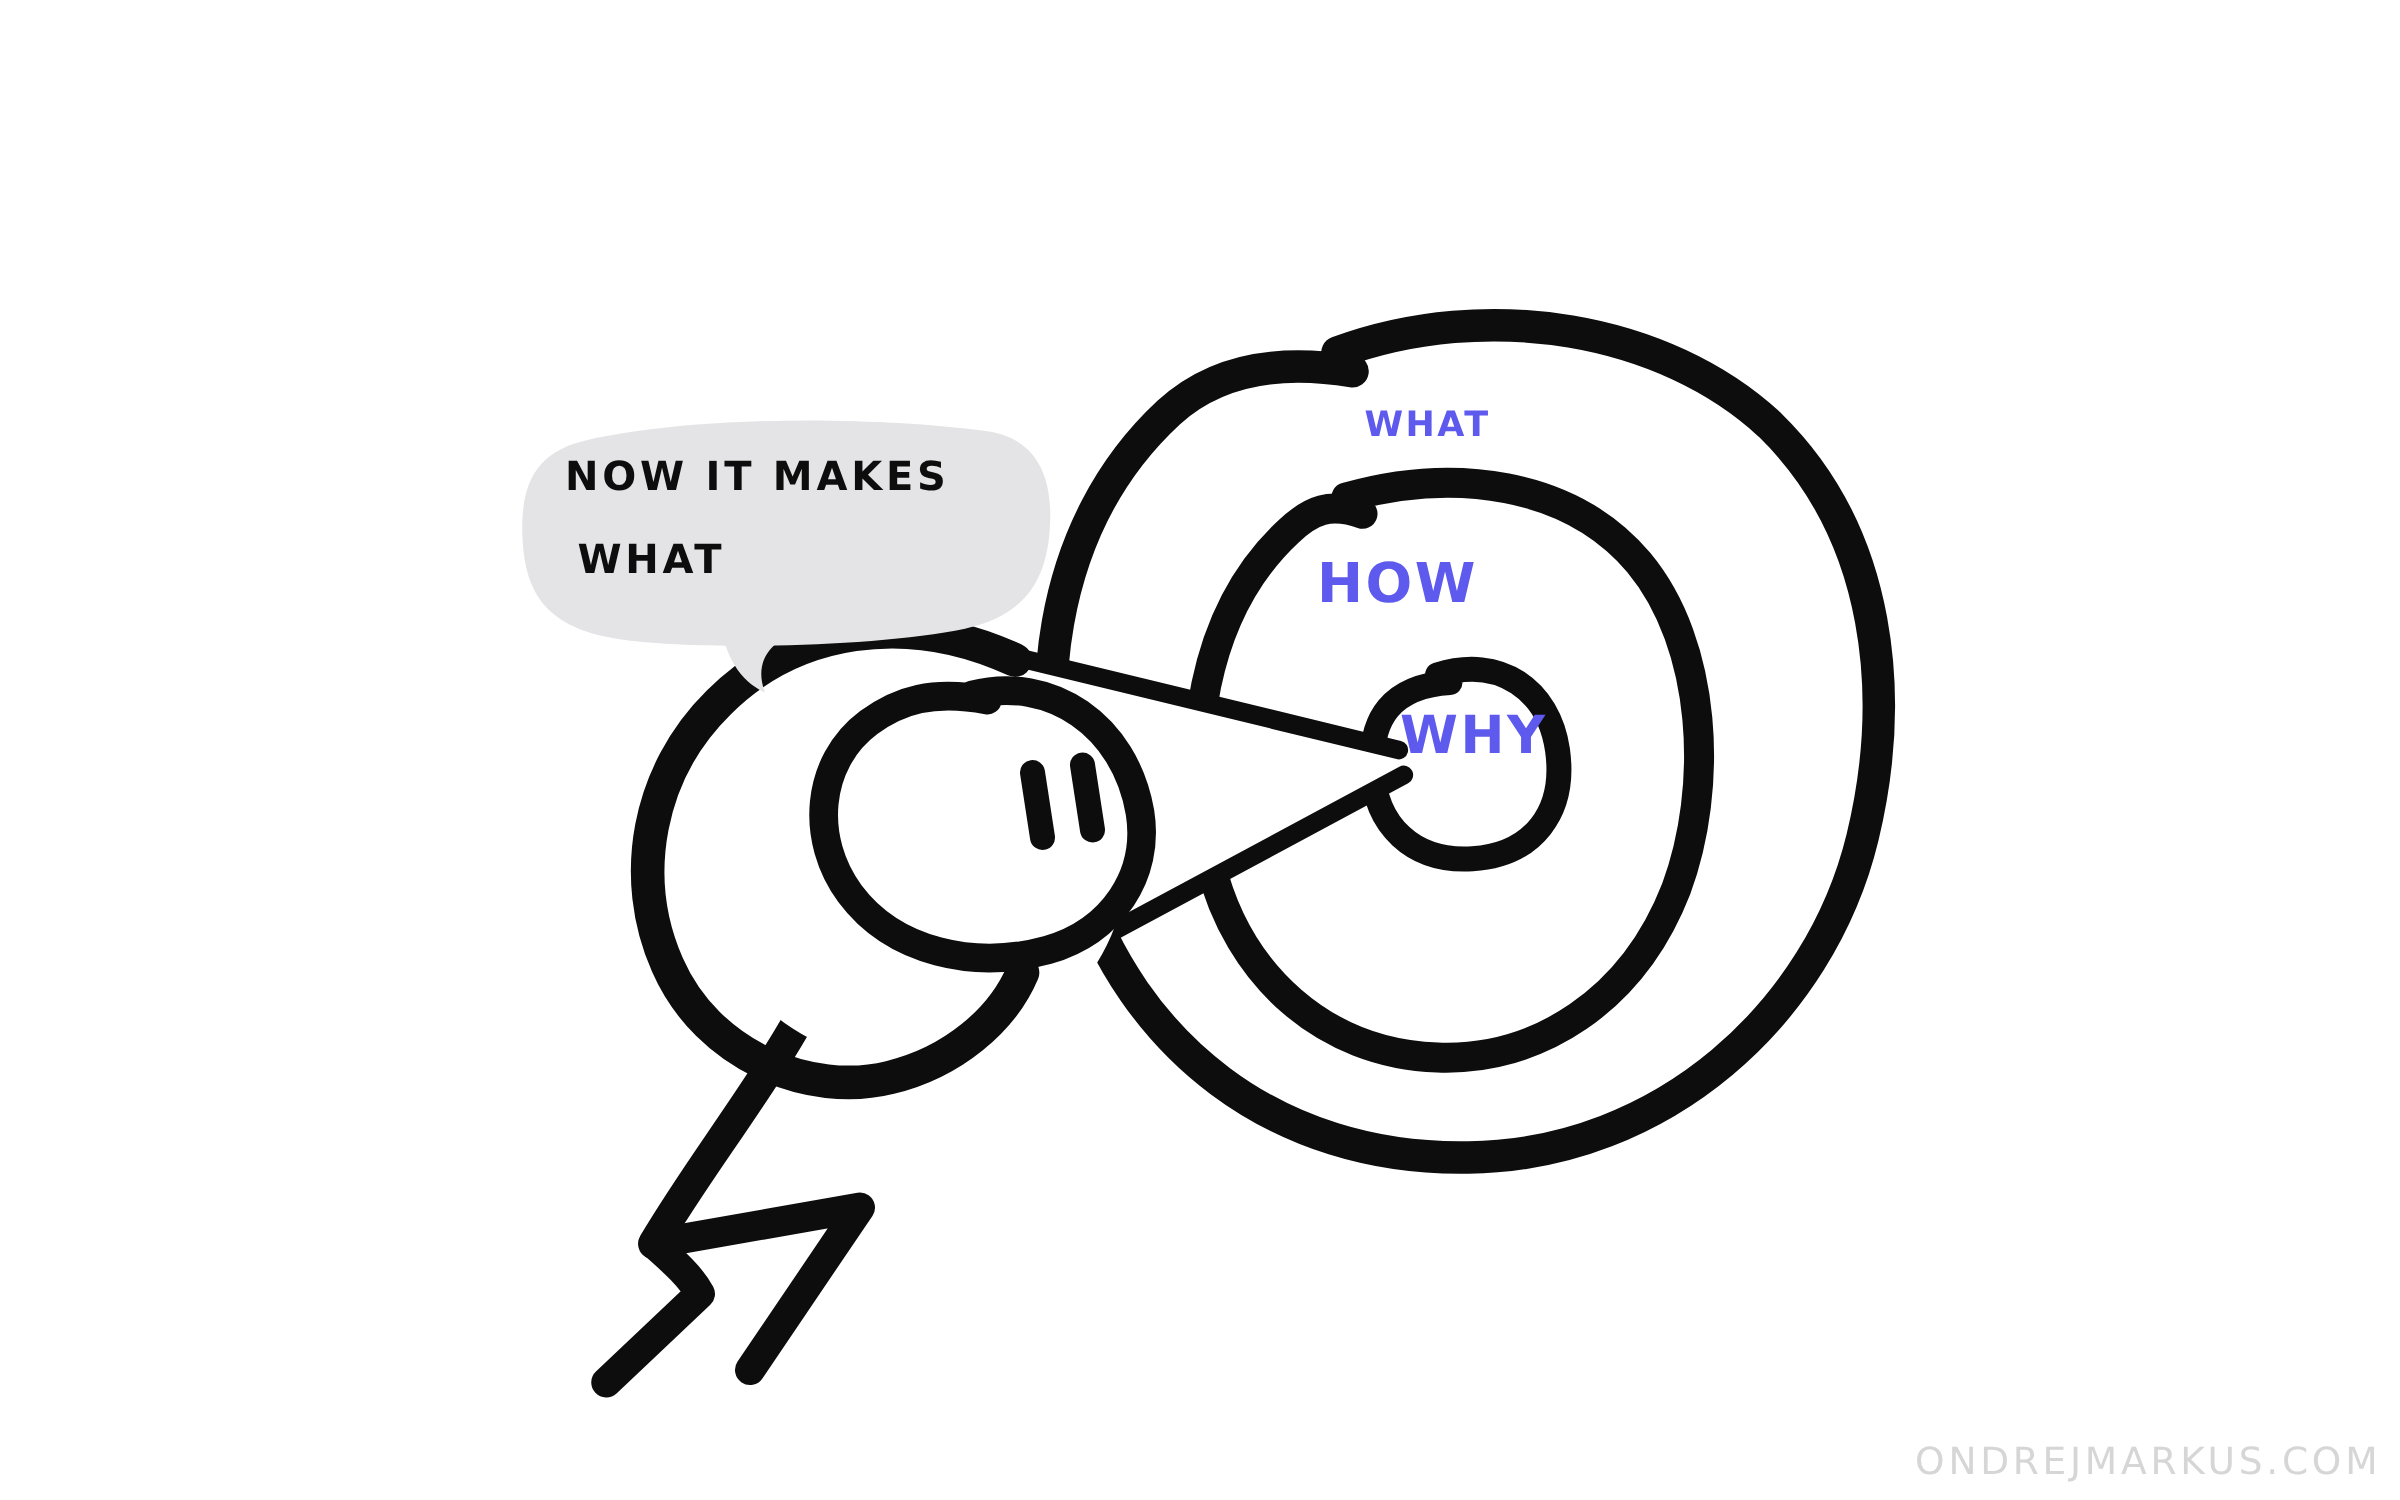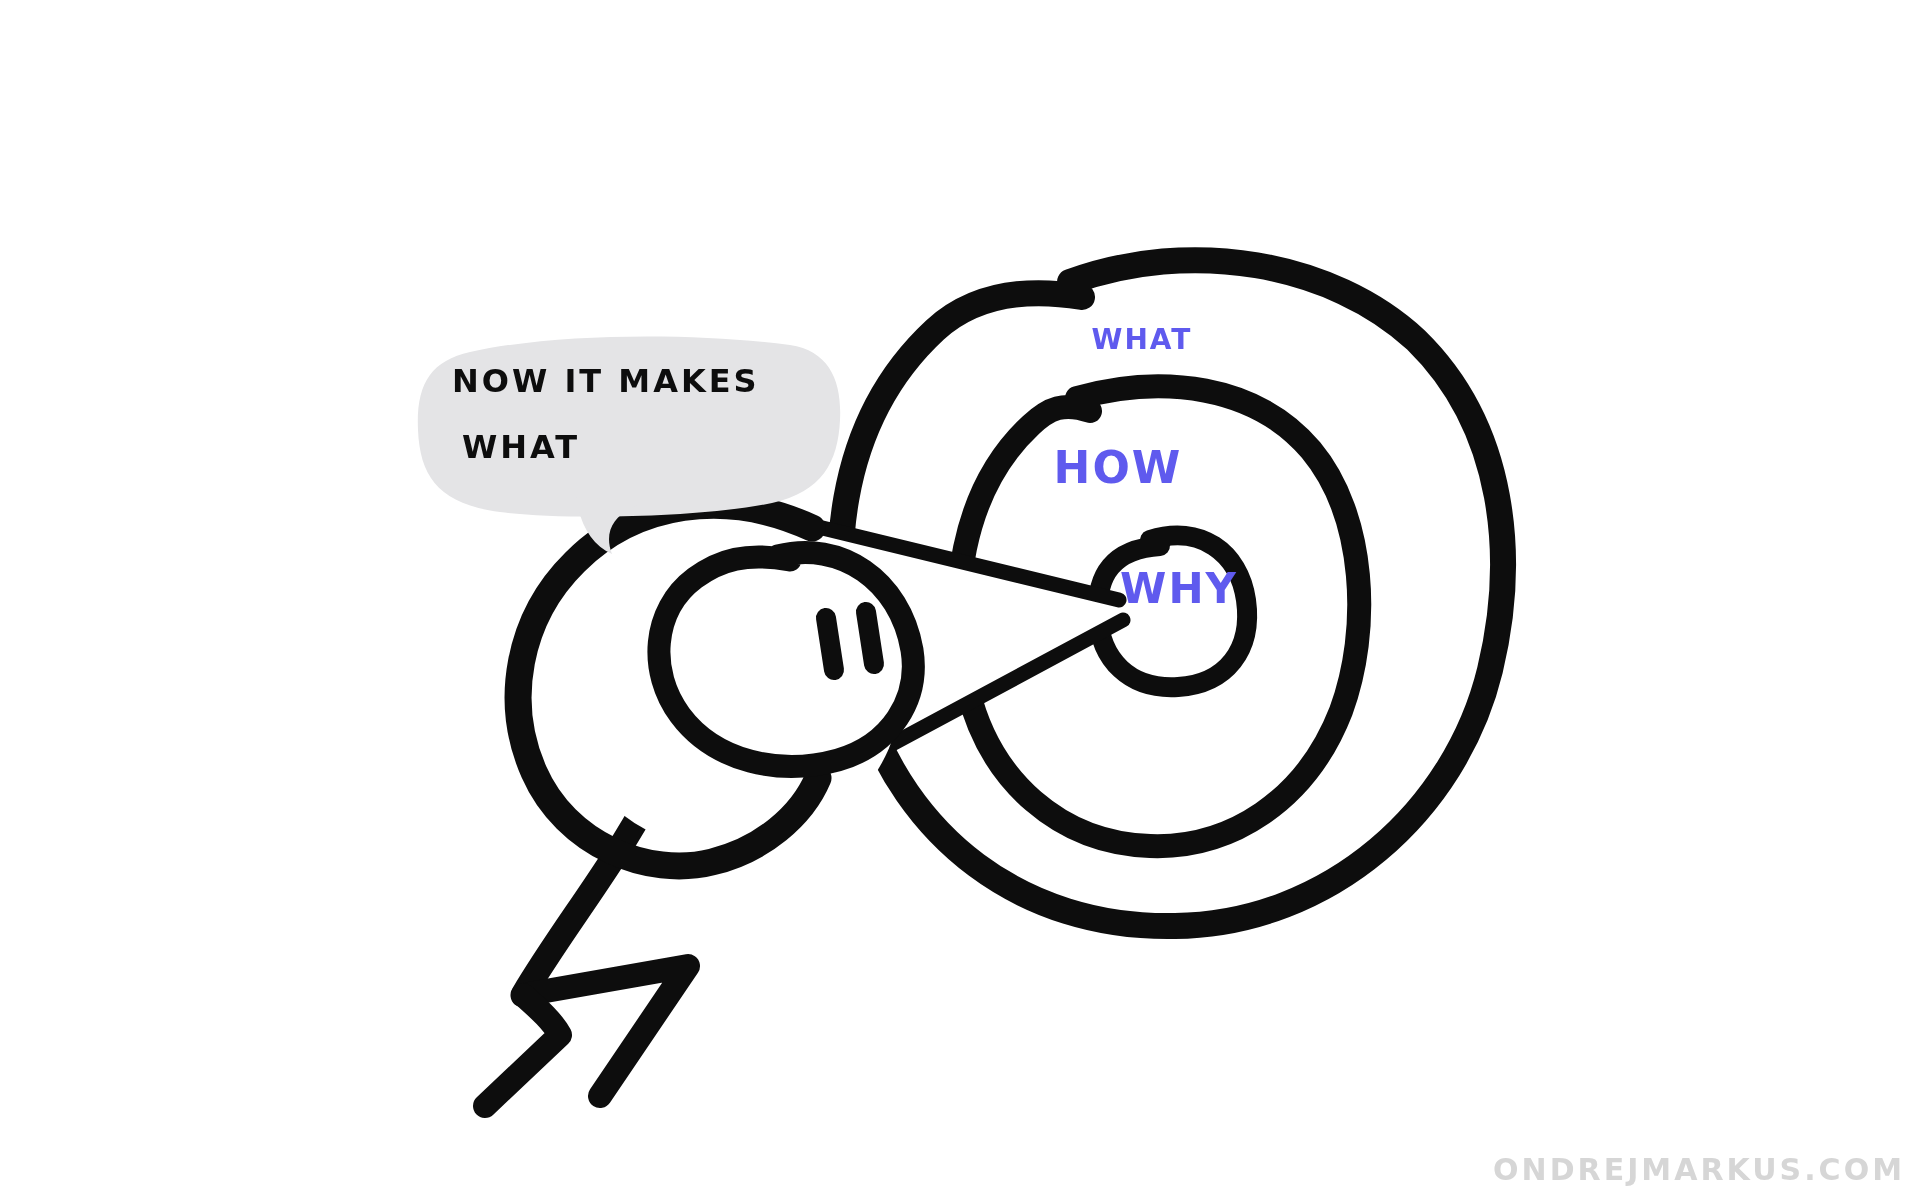--- a/index.html
+++ b/index.html
@@ -37,21 +37,21 @@
     transform:translate(-50%,-50%);
   }
   .label-what{left:1142px;top:339px;font-size:28px;}
   .label-how{left:1118px;top:467px;font-size:44px;}
   .label-why{left:1167px;top:588px;font-size:42px;margin-left:12px;}
   .watermark{
     position:absolute;
     right:15px;
     top:1152px;
     font-size:30px;
-    font-weight:bold;
+    font-weight:normal;
     letter-spacing:3px;
     color:var(--watermark);
   }
 </style>
 </head>
 <body>
 
 <div class="canvas">
 
   <svg class="art" width="1920" height="1200" viewBox="0 0 1920 1200">

